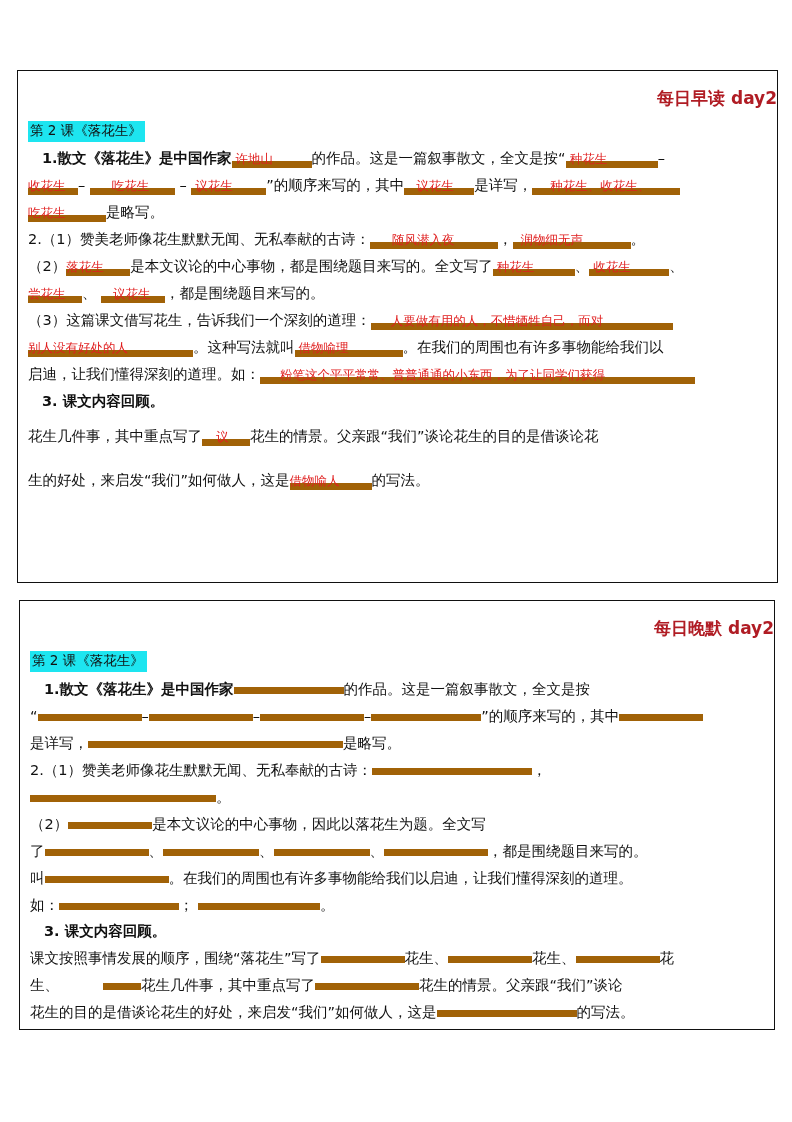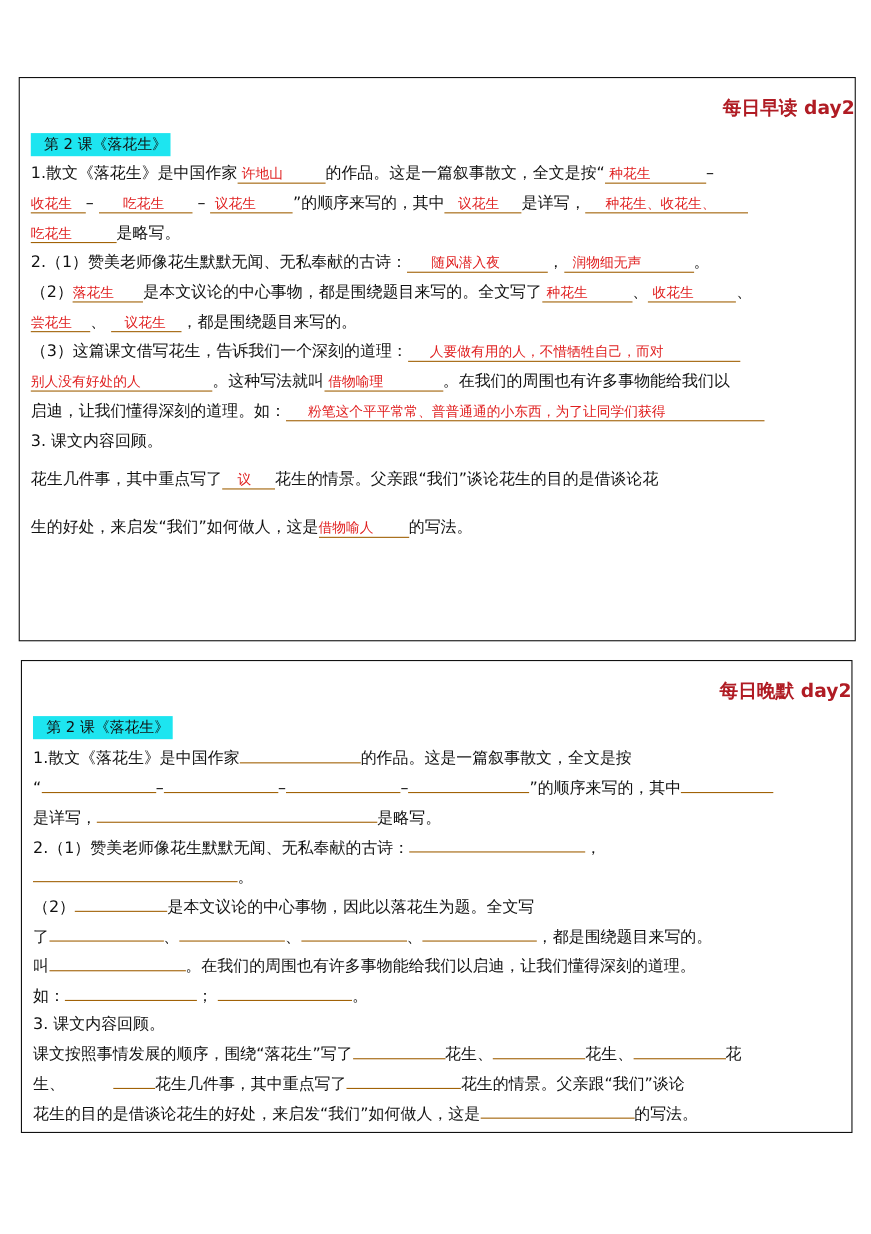--- a/index.html
+++ b/index.html
@@ -6,33 +6,33 @@
   body { width: 792px; height: 1122px; position: relative; overflow: hidden;
          font-family: "DejaVu Sans", sans-serif; color: #111; }
   .card { position: absolute; border: 1.5px solid #111; background: #fff; box-sizing: border-box; }
   #card1 { left: 17px; top: 70px; width: 761px; height: 513px; }
   #card2 { left: 19px; top: 600px; width: 756px; height: 430px; }
   .title { position: absolute; left: 0; right: 0; text-align: right;
            font-size: 17px; font-weight: bold; color: #b01c24; }
   #card1 .title { top: 16px; }
   #card2 .title { top: 16px; }
   .lesson { position: absolute; left: 10px; background: #1de5f0; color: #111;
-            font-size: 13.5px; padding: 1px 3px 2px 12px; }
+            font-size: 13.5px; padding: 1px 3px 2px 2px; }
   #card1 .lesson { top: 50px; }
   #card2 .lesson { top: 50px; }
   .body { position: absolute; left: 10px; right: 8px; font-size: 14.5px; }
   #card1 .body { top: 74px; }
   #card2 .body { top: 74px; }
   .line { height: 27px; line-height: 27px; white-space: nowrap; position: relative; }
   .tall { height: 44px; line-height: 44px; }
   .mid { height: 26px; line-height: 26px; }
-  .blank { display: inline-block; border-bottom: 1px solid #a16207; height: 19px; line-height: 19px;
+  .blank { display: inline-block; border-bottom: 7px solid #a16207; height: 19px; line-height: 19px;
            vertical-align: baseline; text-align: left; padding-left: 4px; box-sizing: border-box;
            color: #e02020; font-size: 12.5px; }
-  .b { font-weight: normal; }
+  .b { font-weight: bold; margin-left: 14px; }
 </style>
 </head>
 <body>
 
 <div class="card" id="card1">
   <div class="title">每日早读 day2</div>
   <div class="lesson">第 2 课《落花生》</div>
   <div class="body">
 
     <div class="line">

